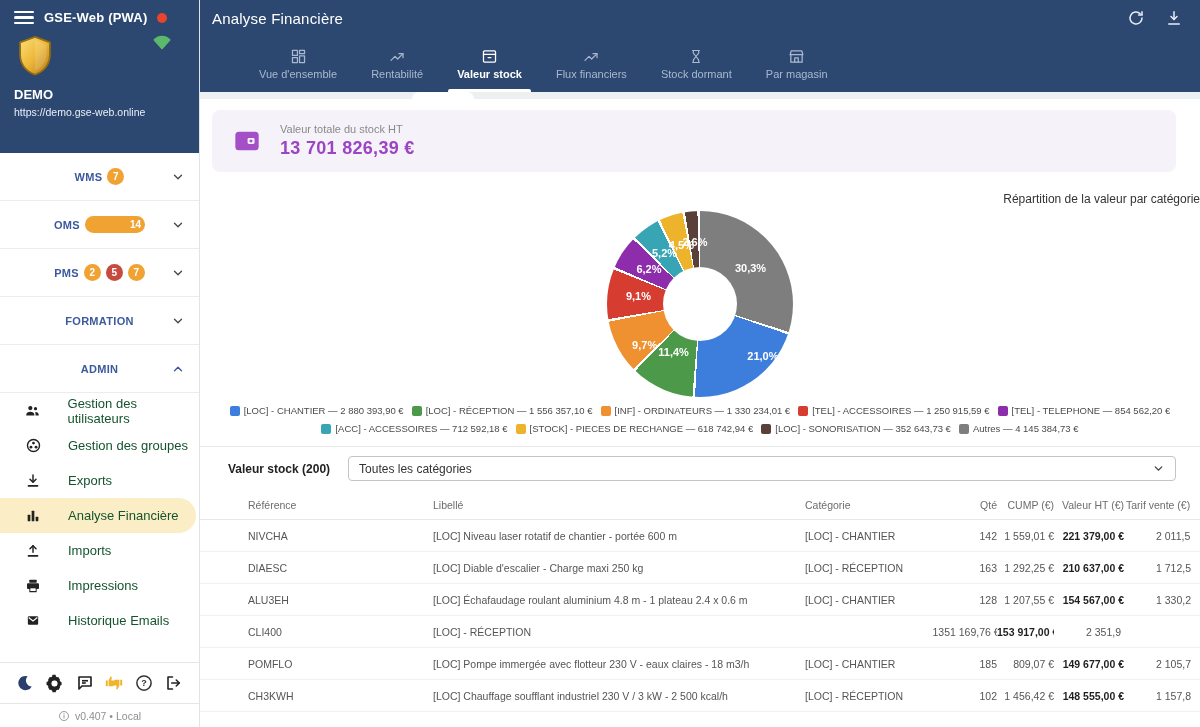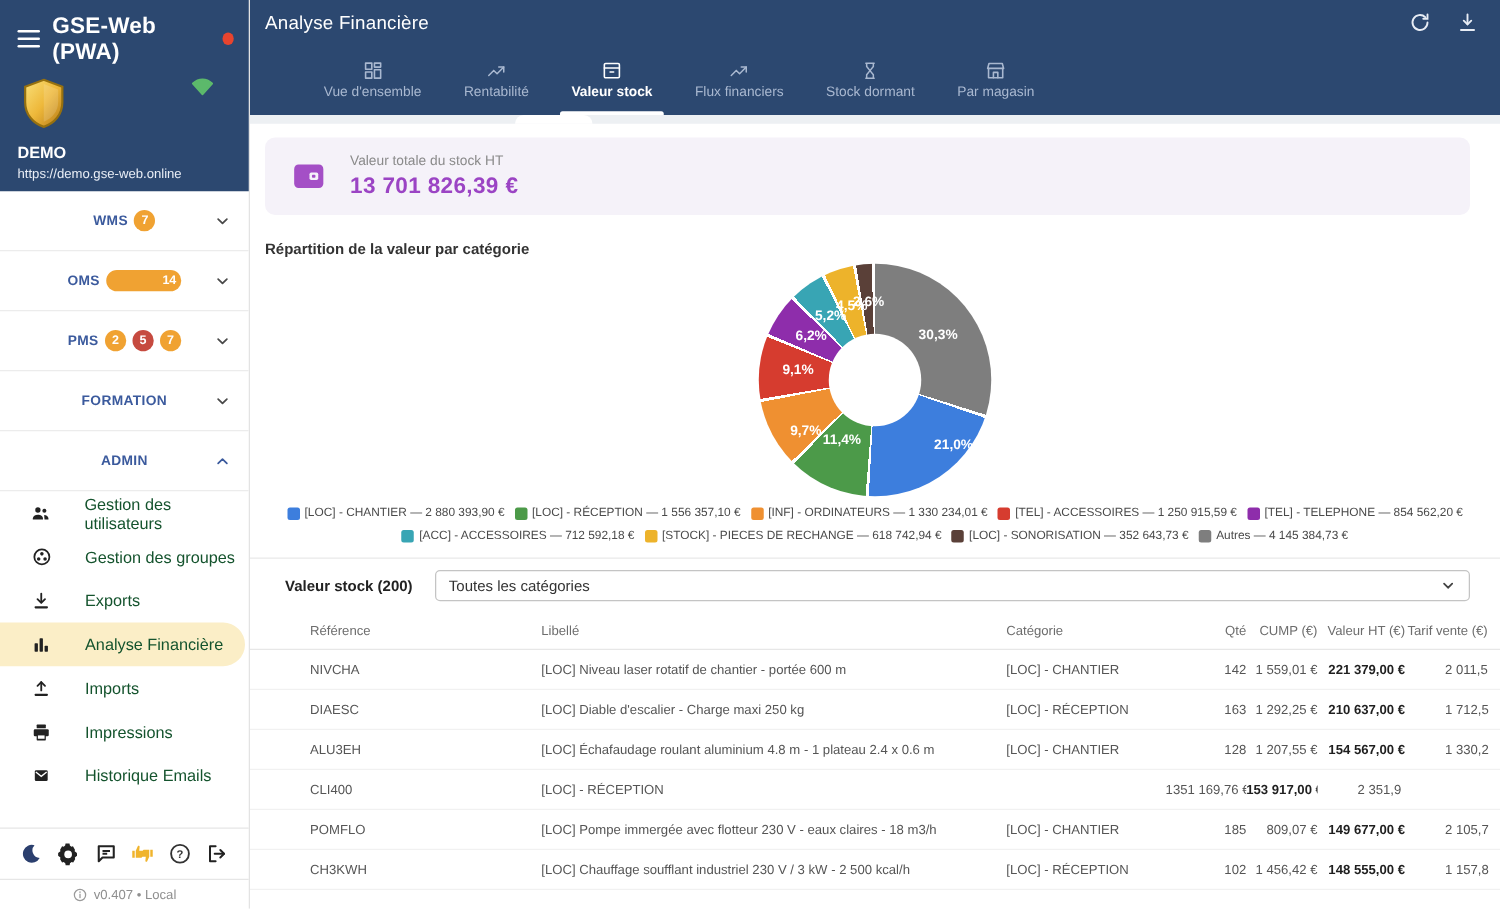--- a/index.html
+++ b/index.html
@@ -7,21 +7,21 @@
     font-family:"Liberation Sans", sans-serif; }
   .app { display:flex; width:1200px; height:727px; }
 
   
   .sidebar { width:200px; min-width:200px; height:100%; background:#fff;
     display:flex; flex-direction:column; border-right:1px solid #e3e3e3; }
   .side-top { background:#2c4870; color:#fff; height:153px; position:relative; padding:10px 12px 0 14px; }
   .brand-row { display:flex; align-items:center; gap:10px; }
   .hamburger { width:20px; height:14px; display:flex; flex-direction:column; justify-content:space-between; cursor:pointer; }
   .hamburger span { display:block; height:2.4px; background:#fff; border-radius:2px; }
-  .brand { font-size:18px; font-weight:bold; letter-spacing:.2px; }
+  .brand { font-size:13px; font-weight:bold; letter-spacing:.2px; }
   .red-dot { width:10px; height:10px; border-radius:50%; background:#e8442e; }
   .logo-row { display:flex; justify-content:space-between; align-items:flex-start; margin-top:8px; padding-right:14px; }
   .env-name { font-size:13px; font-weight:bold; margin-top:6px; }
   .env-url { font-size:10.5px; margin-top:4px; color:#e9eef6; }
 
   .side-menu { flex:1; overflow:hidden; }
   .side-section { position:relative; height:48px; display:flex; align-items:center; justify-content:center;
     border-bottom:1px solid #ececec; cursor:pointer; }
   .sec-group { display:flex; align-items:center; gap:5px; }
   .sec-label { font-size:11px; font-weight:bold; color:#3b5a9d; letter-spacing:.3px; }
@@ -61,21 +61,21 @@
   .content { flex:1; background:#fff; position:relative; overflow:hidden; }
   .top-strip { height:7px; background:#edf0f3; position:relative; }
   .top-strip .notch { position:absolute; left:212px; top:0; width:62px; height:7px; background:#fff; border-radius:8px 8px 0 0; }
 
   .summary-card { margin:11px 24px 0 12px; height:62px; background:#f5f2f9; border-radius:8px;
     display:flex; align-items:center; padding-left:20px; gap:18px; }
   .sc-icon { width:30px; height:30px; display:flex; align-items:center; justify-content:center; }
   .sc-label { font-size:11px; color:#8a8a8a; }
   .sc-value { font-size:18px; font-weight:bold; color:#9b44c4; margin-top:3px; letter-spacing:.3px; }
 
-  .chart-title { margin:20px 0 0 12px; font-size:12px; font-weight:bold; color:#333; }
+  .chart-title { margin:20px 0 0 12px; font-size:12px; font-weight:normal; color:#333;text-align:right; }
 
   .donut-wrap { display:flex; justify-content:center; margin-top:5px; }
   .donut { width:186px; height:186px; border-radius:50%; position:relative; }
   .donut .hole { position:absolute; left:56px; top:56px; width:74px; height:74px; background:#fff; border-radius:50%; z-index:2; }
   .donut .pct { position:absolute; z-index:3; transform:translate(-50%,-50%); color:#fff; font-size:11px; font-weight:bold; }
 
   .legend { width:1000px; margin:8px auto 0; display:flex; flex-wrap:wrap; justify-content:center;
     column-gap:8px; row-gap:7px; padding:0 8px; }
   .lg-item { display:flex; align-items:center; cursor:pointer; }
   .lg-sq { width:10px; height:10px; border-radius:2px; margin-right:4px; }

